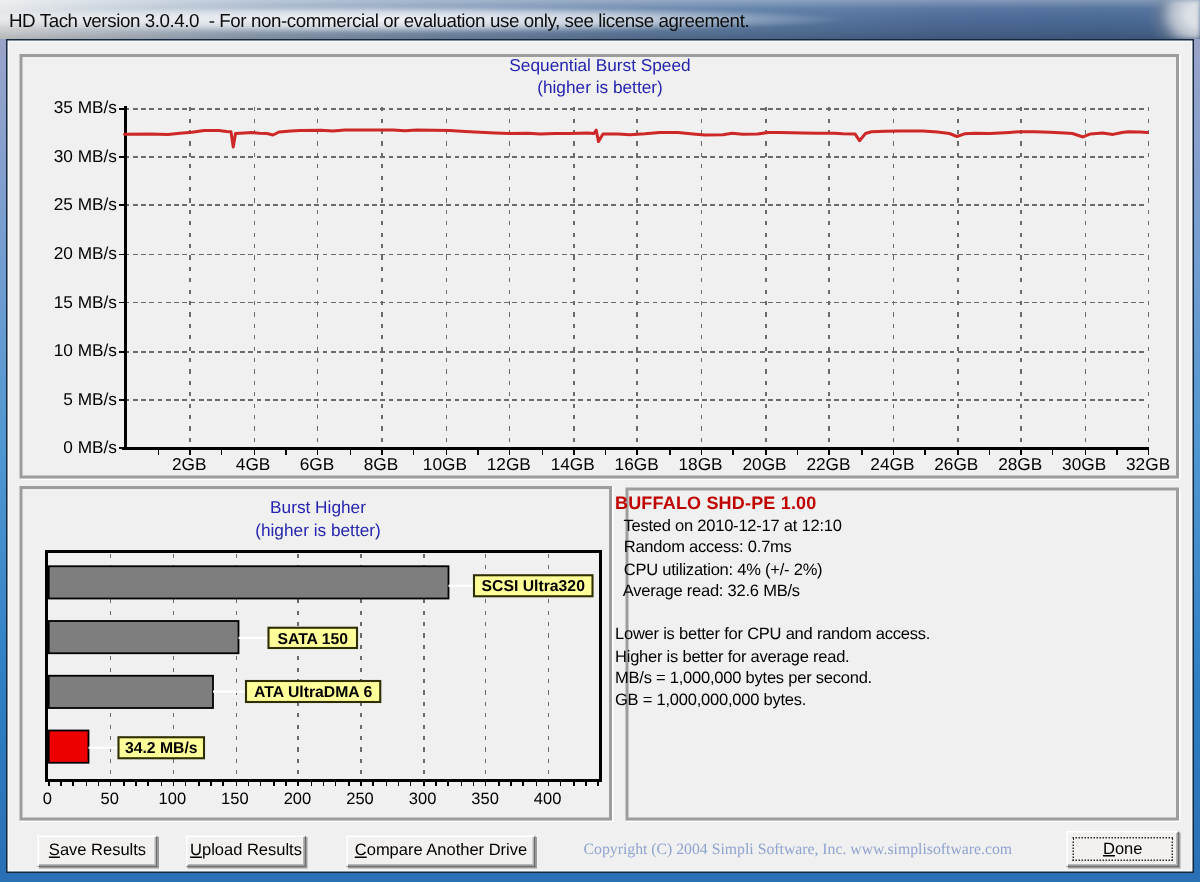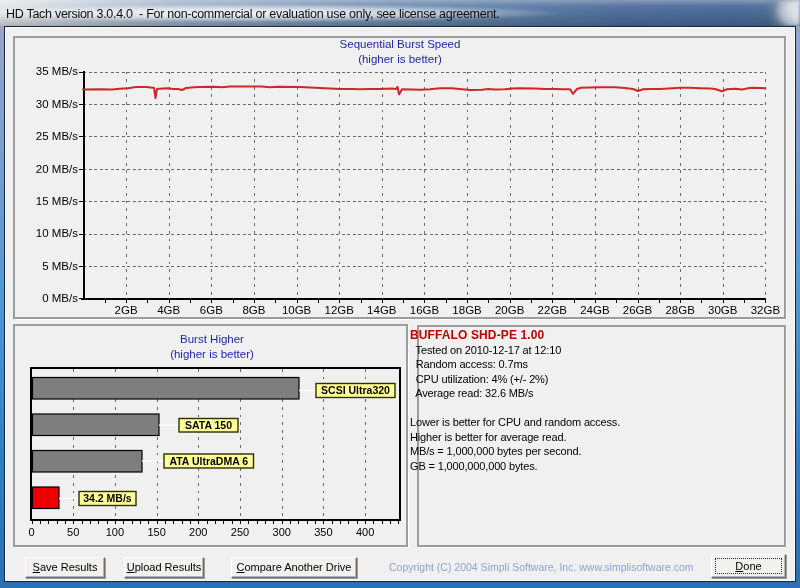--- a/index.html
+++ b/index.html
@@ -24,21 +24,21 @@
 #gseq { left:13px; top:36px; width:773px; height:283px; }
 #gburst { left:13px; top:324px; width:395px; height:223px; }
 #ginfo { left:417px; top:325px; width:369px; height:222px; }
 .ctitle { position:absolute; font-size:11.5px; line-height:12px; color:#2424b0; white-space:nowrap; transform:translateX(-50%); }
 .btn { position:absolute; background:#f2f1ef; border:1px solid; border-color:#ffffff #6d6d6d #6d6d6d #ffffff;
   box-shadow:1px 1px 0 rgba(90,90,90,.55), inset -1px -1px 0 #b5b5b5; font-size:11px; color:#000;
   display:flex; align-items:center; justify-content:center; white-space:pre; }
 #info { position:absolute; left:410px; top:328px; font-size:11px; letter-spacing:-0.15px; line-height:14.5px; color:#000; white-space:pre; }
 #info b.r { font-size:12px; letter-spacing:0.12px; }
 #info b.r { color:#c00000; }
-#copyright { position:absolute; left:389px; top:560.5px; font-size:10.5px; color:#8fa3cf; white-space:pre; }
+#copyright { position:absolute; left:389px; top:560.5px; font-size:10.5px; color:#8fa3cf; white-space:pre;font-family:Liberation Serif, serif; }
 u { text-decoration:underline; text-underline-offset:1px; }
 </style></head>
 <body>
 <div id="client"></div>
 <div id="titlebar">
     <div id="halo"></div>
     <div id="glow"></div>
   </div>
 <div id="titletext">HD Tach version 3.0.4.0  - For non-commercial or evaluation use only, see license agreement.</div>
 <div id="lstrip"></div>

